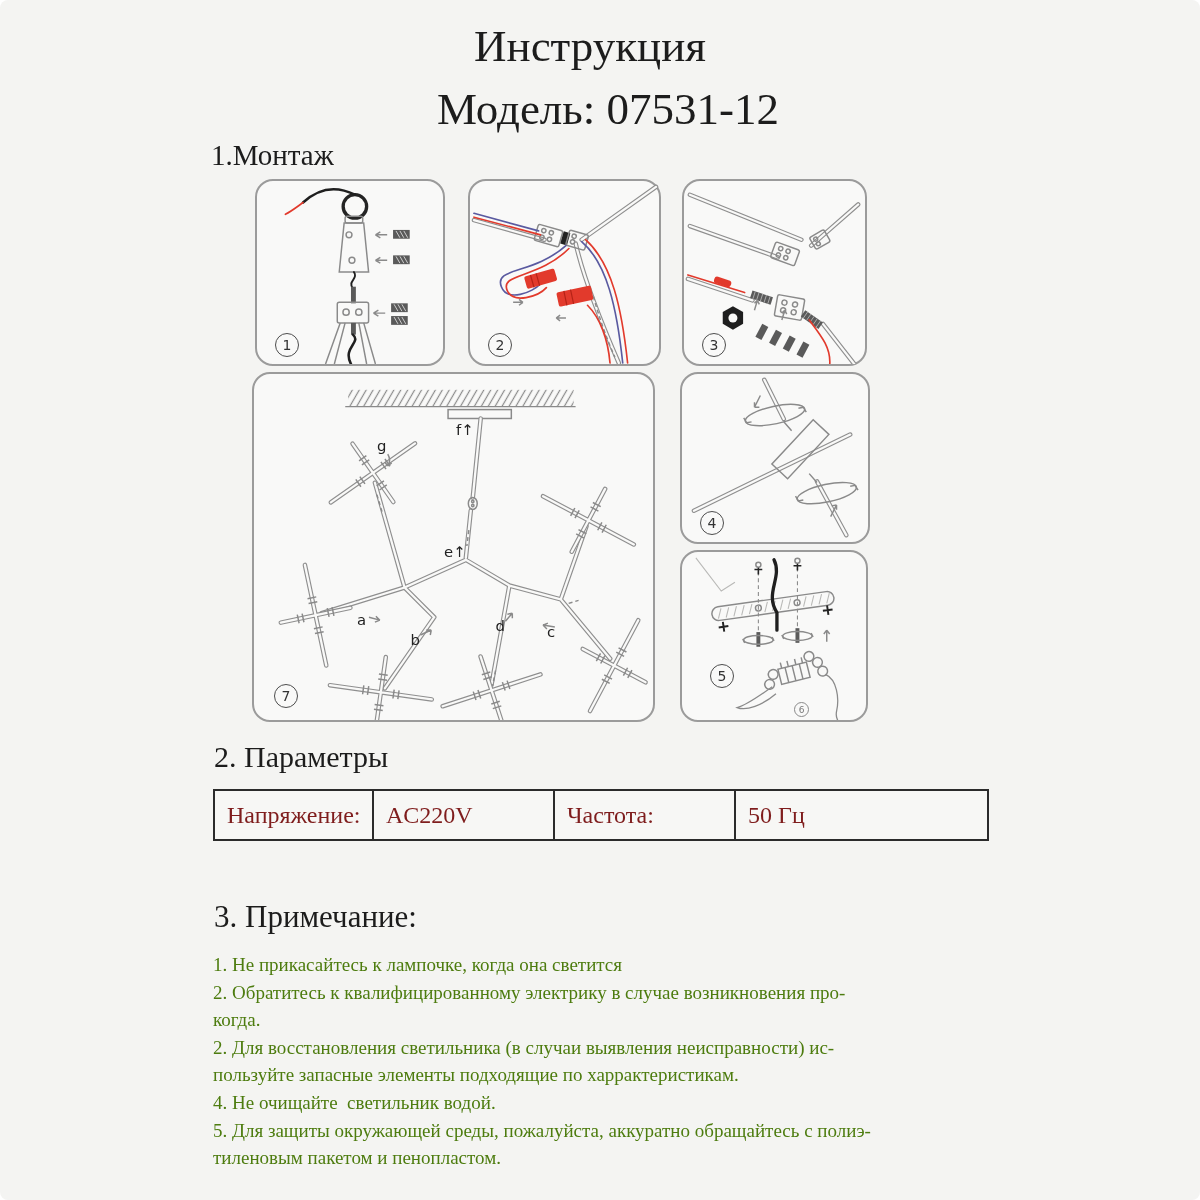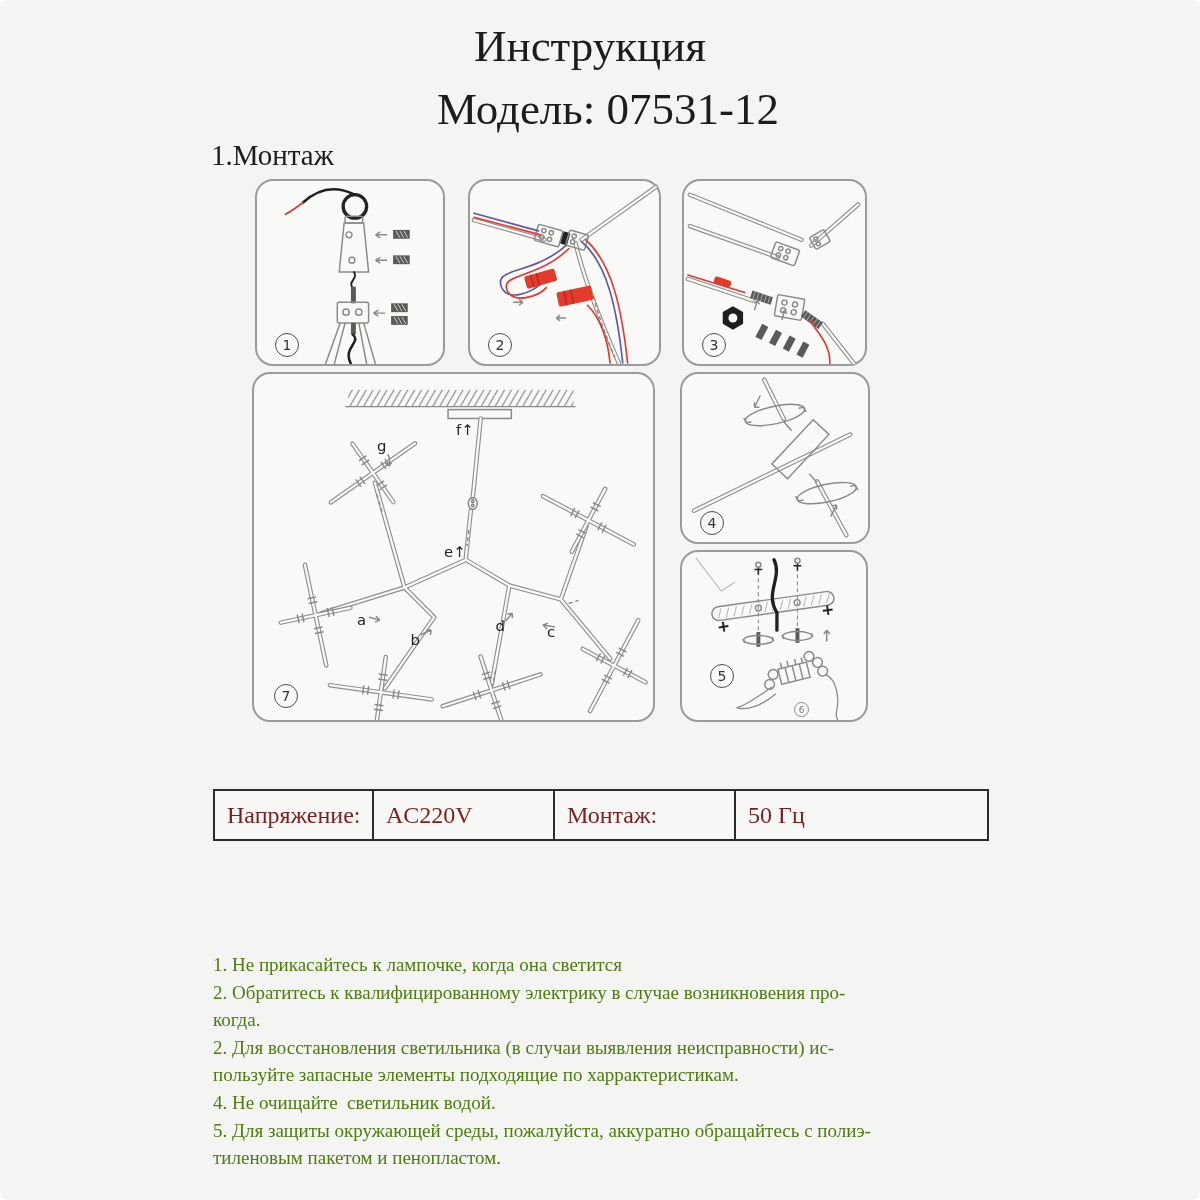--- a/index.html
+++ b/index.html
@@ -303,38 +303,40 @@
           <circle class="ln" cx="41" cy="3" r="5"></circle>
           <circle class="ln" cx="44" cy="13" r="5"></circle>
         <path class="ln" d="M-10 16 C -30 24 -44 28 -50 28 C -42 34 -24 32 -8 24" style="stroke-width:1.3"></path>
         <path class="ln" d="M46 17 C 56 25 54 44 48 56 C 44 64 48 70 52 74" style="stroke-width:1.3"></path>
       </g>
     </svg>
     <span class="badge">5</span>
     <span class="sub-badge">6</span>
   </div>
 
+  <div class="sec2">2. Параметры</div>
 
   <table class="params-table">
     <colgroup>
         <col style="width:159px">
         <col style="width:181px">
         <col style="width:181px">
         <col style="width:253px">
       </colgroup>
     <tbody>
       <tr>
         <td>Напряжение:</td>
         <td>AC220V</td>
-        <td>Монтаж:</td>
+        <td>Частота:</td>
         <td>50 Гц</td>
       </tr>
     </tbody>
   </table>
 
+  <div class="sec3">3. Примечание:</div>
 
   <div class="notes">
     <div class="note-line">1. Не прикасайтесь к лампочке, когда она светится</div>
     <div class="note-line">2. Обратитесь к квалифицированному электрику в случае возникновения про-</div>
     <div class="note-line">когда.</div>
     <div class="note-line">2. Для восстановления светильника (в случаи выявления неисправности) ис-</div>
     <div class="note-line">пользуйте запасные элементы подходящие по харрактеристикам.</div>
     <div class="note-line">4. Не очищайте  светильник водой.</div>
     <div class="note-line">5. Для защиты окружающей среды, пожалуйста, аккуратно обращайтесь с полиэ-</div>
     <div class="note-line">тиленовым пакетом и пенопластом.</div>

